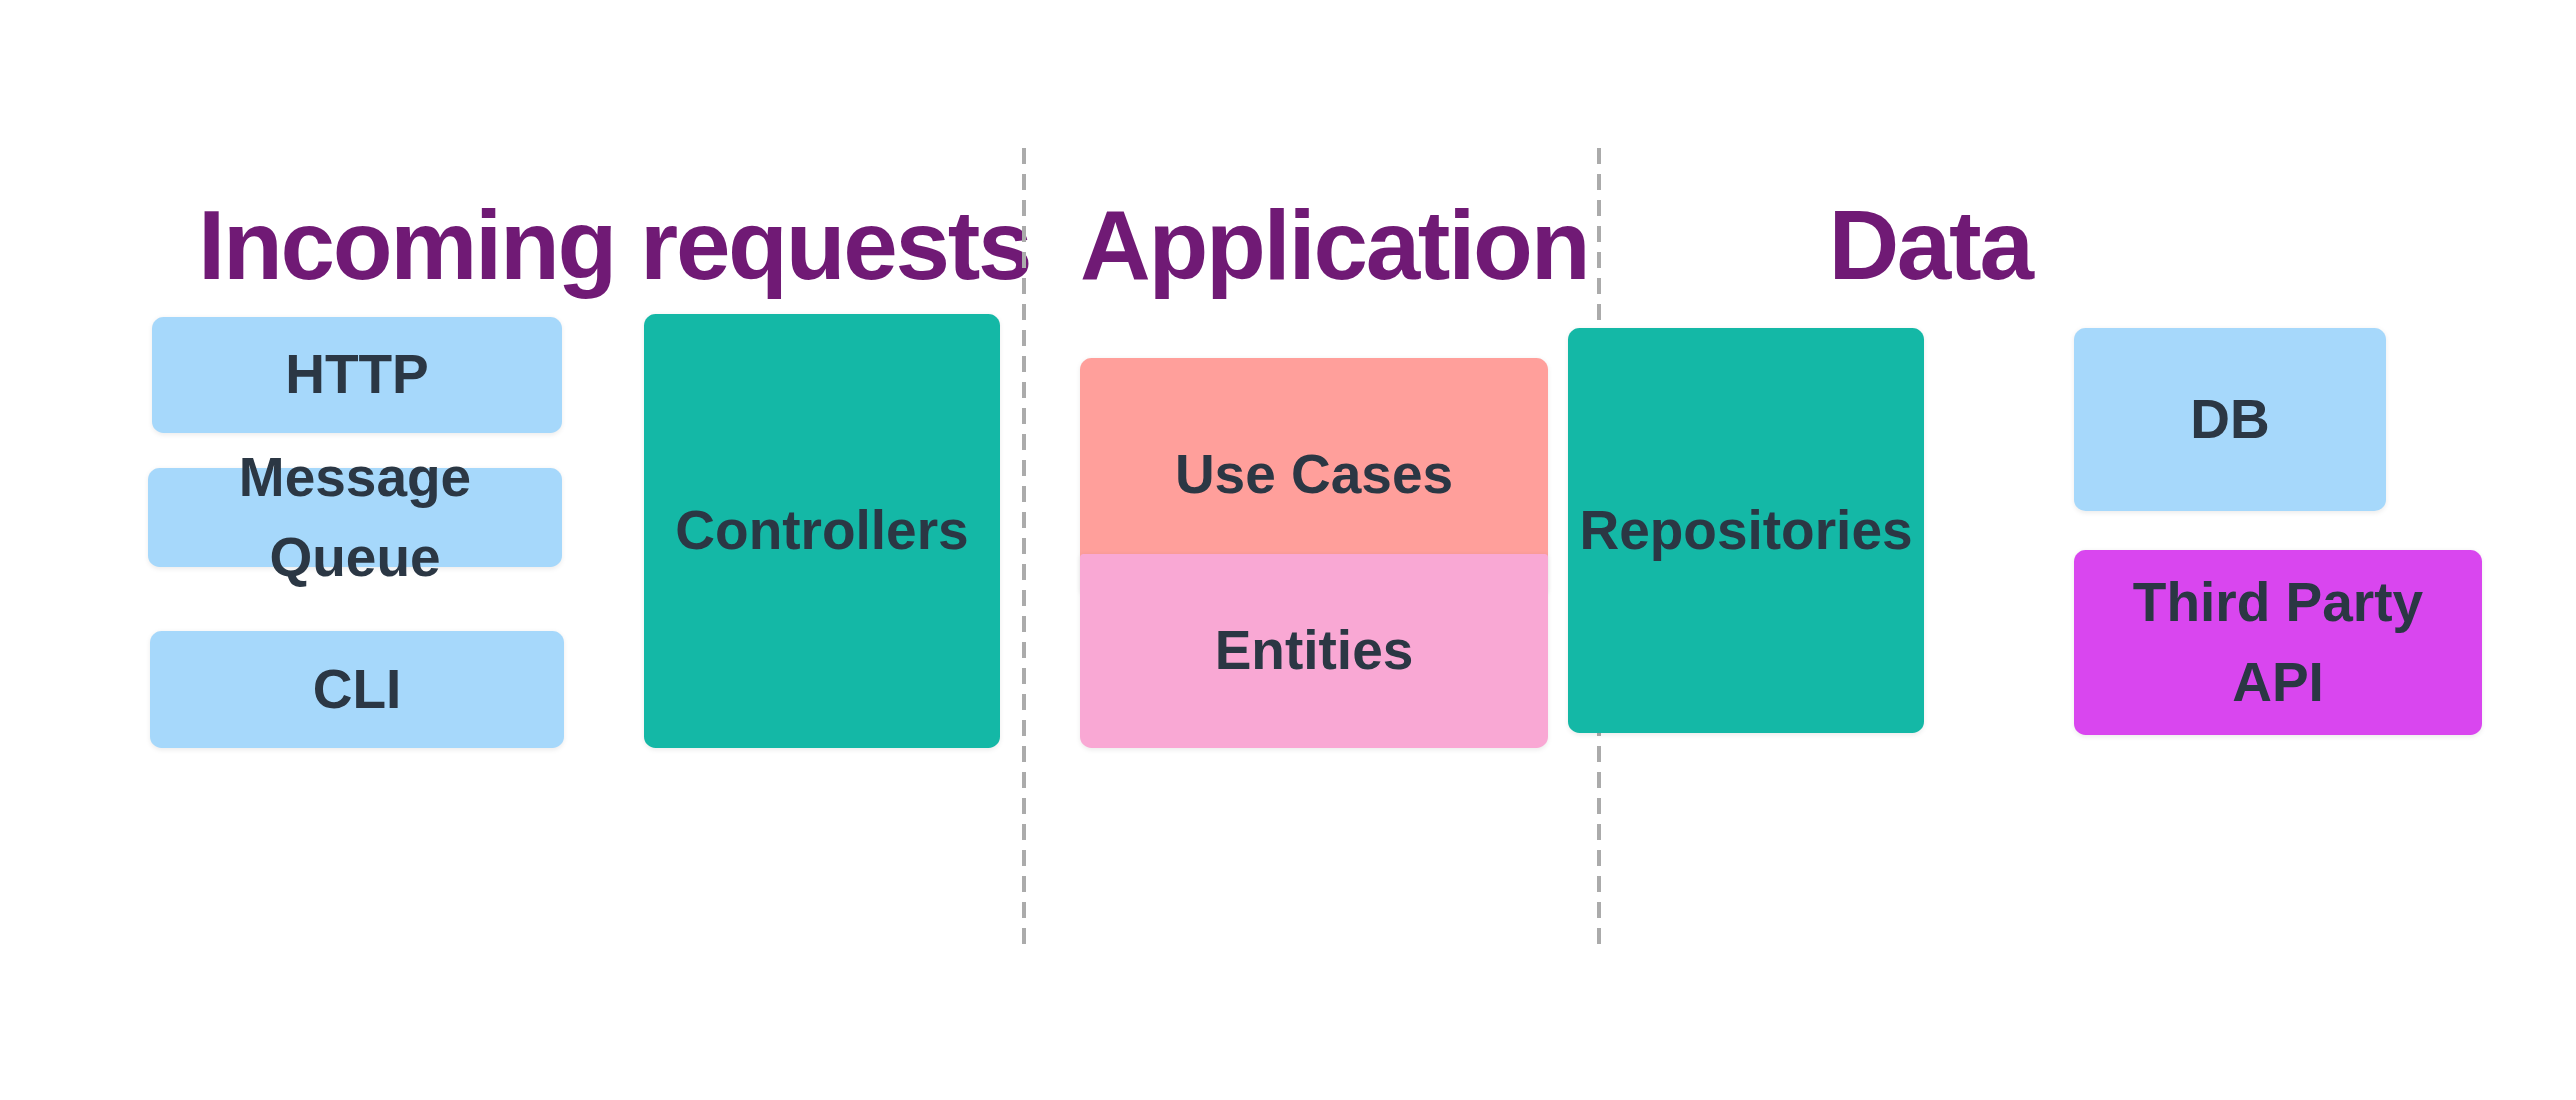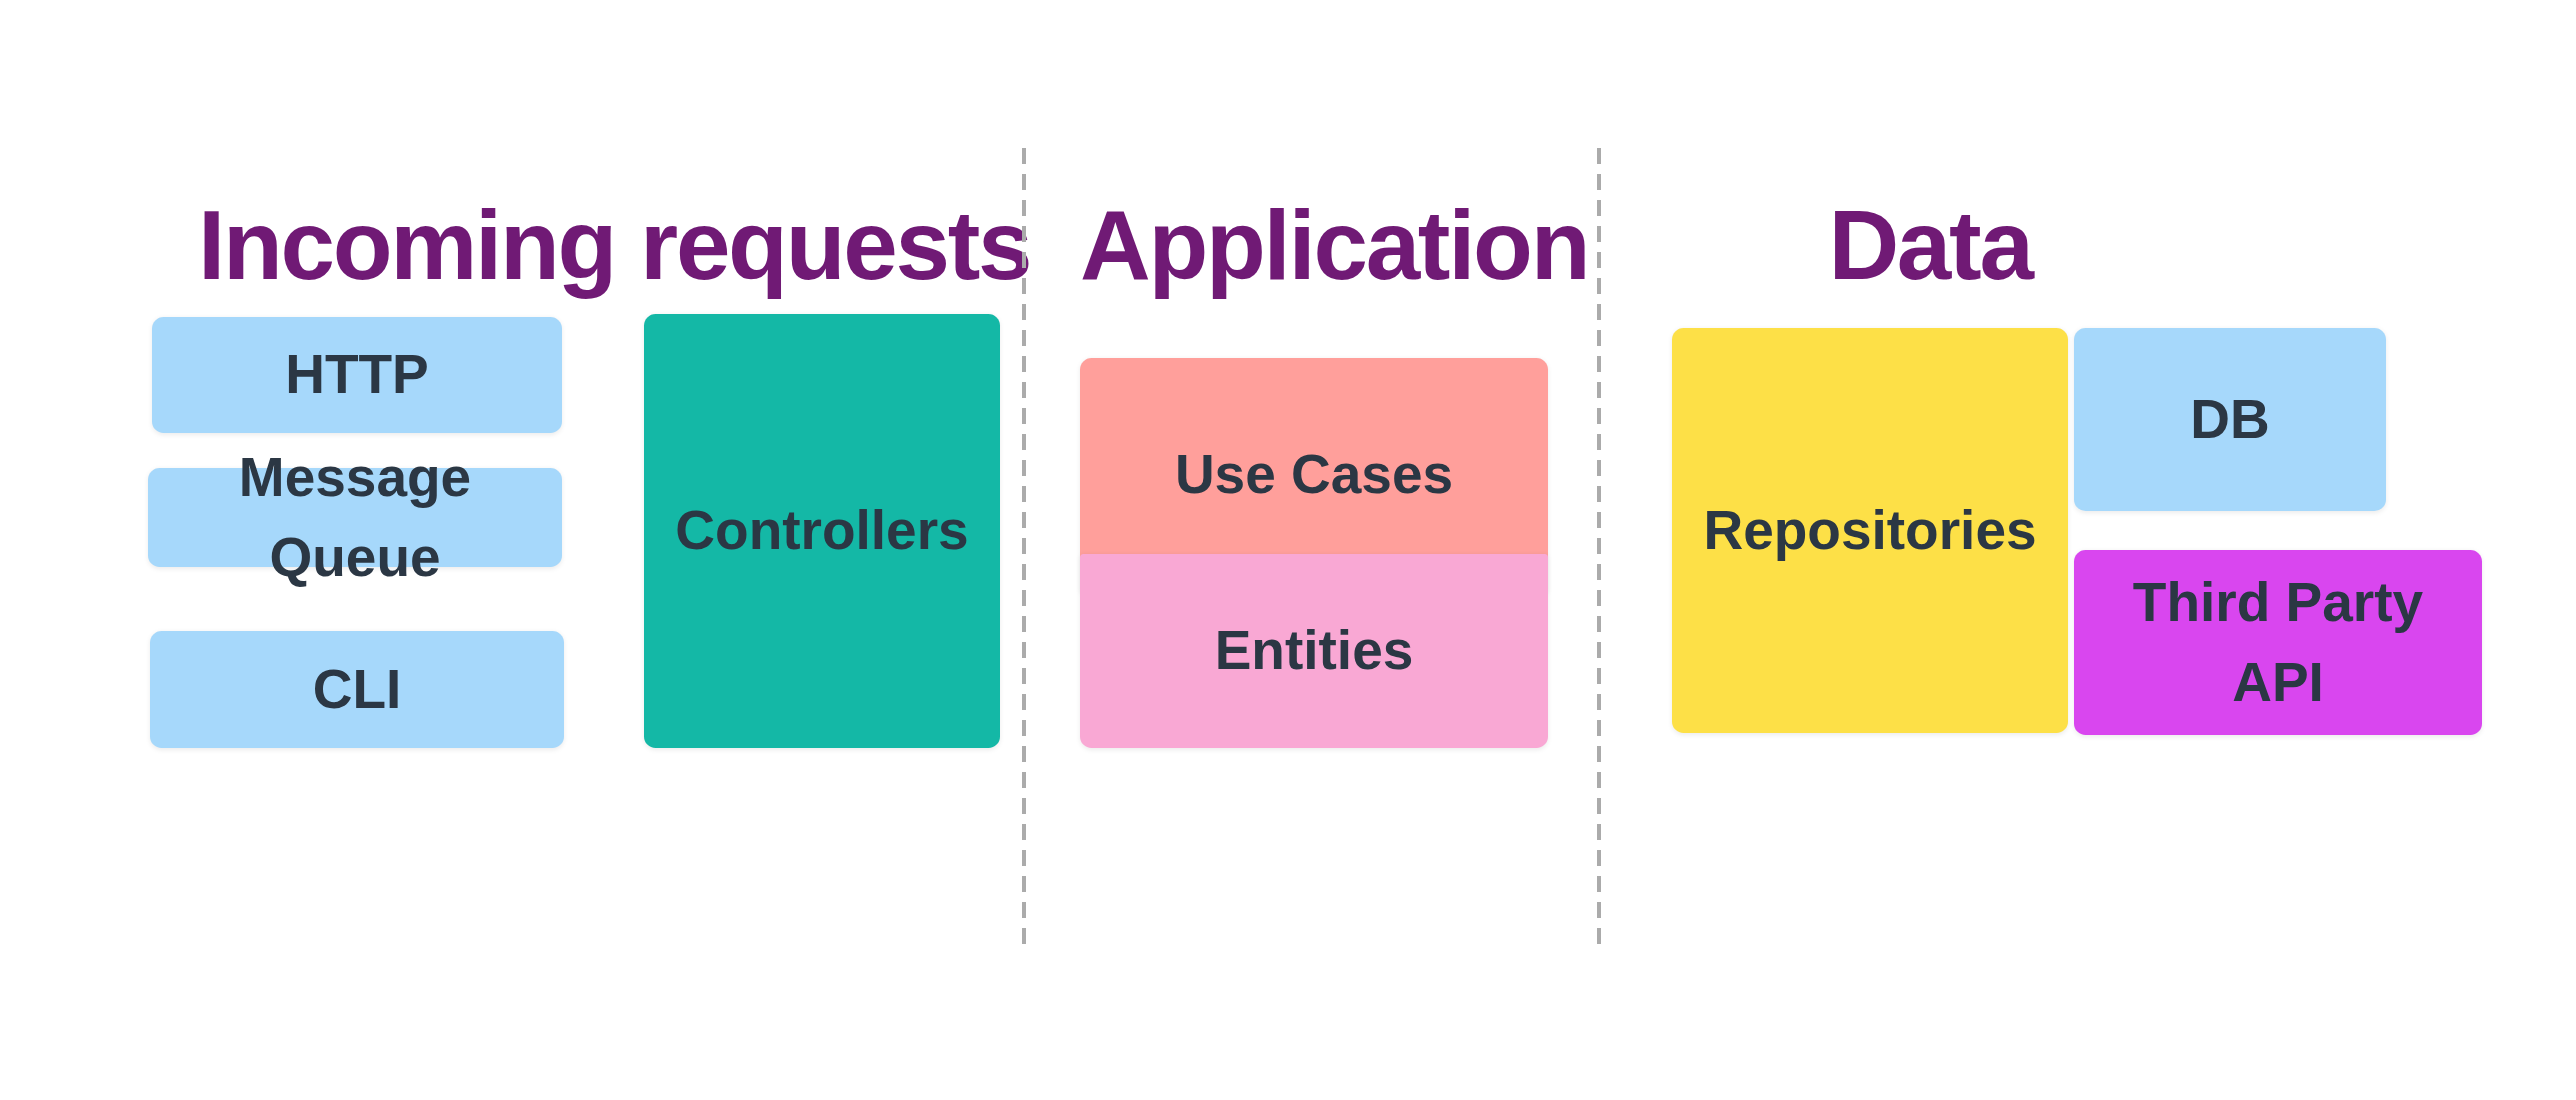--- a/index.html
+++ b/index.html
@@ -70,21 +70,21 @@
     <div class="box box-usecases" style="left: 1080px; top: 318px; width: 468px; height: 234px; background-color: rgb(255, 159, 155); margin-top: 40px;">Use Cases</div>
 
     <div class="box box-entities" style="left: 1080px; top: 554px; width: 468px; height: 194px; background-color: #f9a8d4; text-align: center;">Entities</div>
   </div>
 
   <div class="divider" style="left:1597px;"></div>
 
   <div>
     <div class="title" style="left:1741px;top:187px;width:378px;">Data</div>
 
-    <div class="box" style="left: 1672px; top: 328px; width: 396px; height: 405px; background-color: #fde047;">Repositories</div>
+    <div class="box" style="left: 1568px; top: 328px; width: 356px; height: 405px; background-color: #14b8a6;">Repositories</div>
 
     <div class="box" style="left: 2074px; top: 328px; width: 312px; height: 183px; background-color: rgb(166, 216, 251);">DB</div>
 
     <div class="box" style="left: 2074px; top: 550px; width: 408px; height: 185px; padding: 0px 52px; background-color: #d946ef;">Third Party API</div>
   </div>
 
 </div>
 
 
 </body></html>

